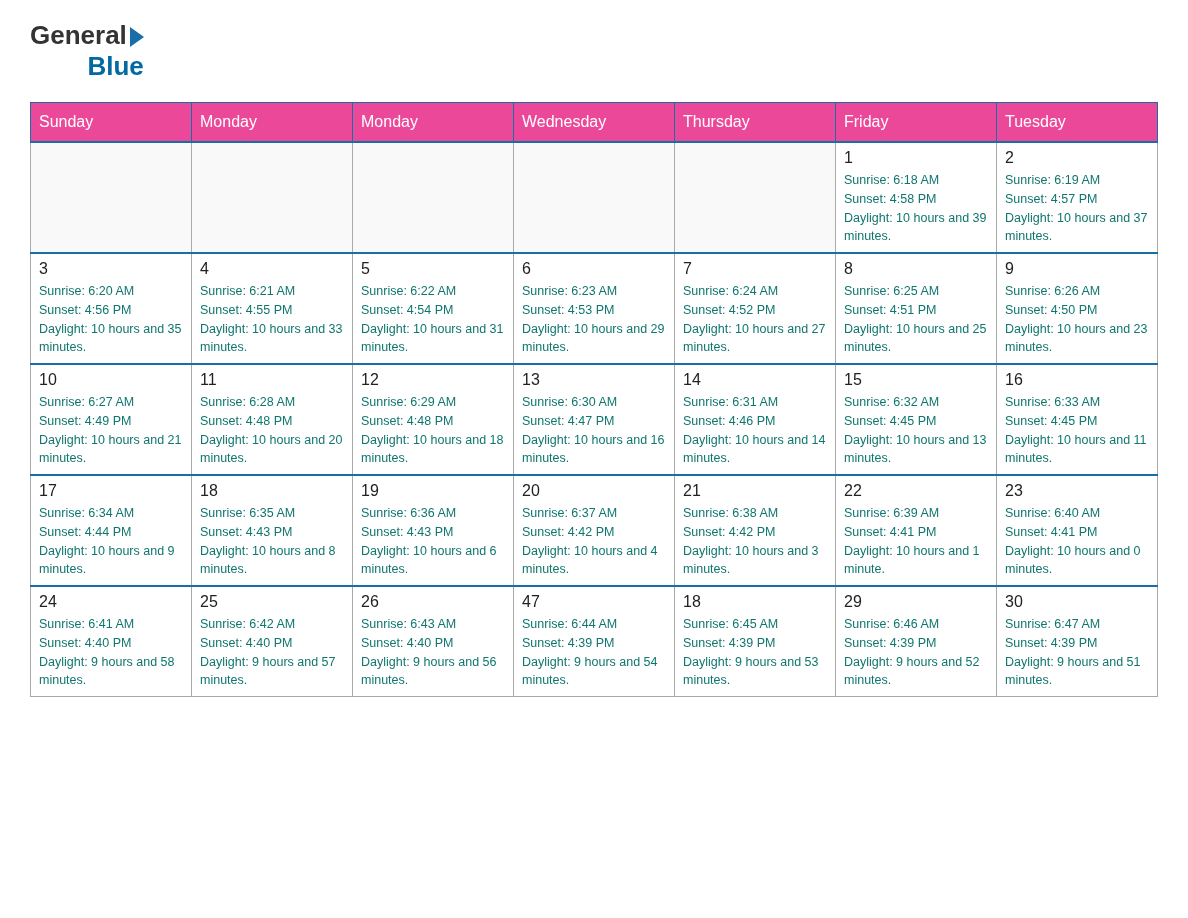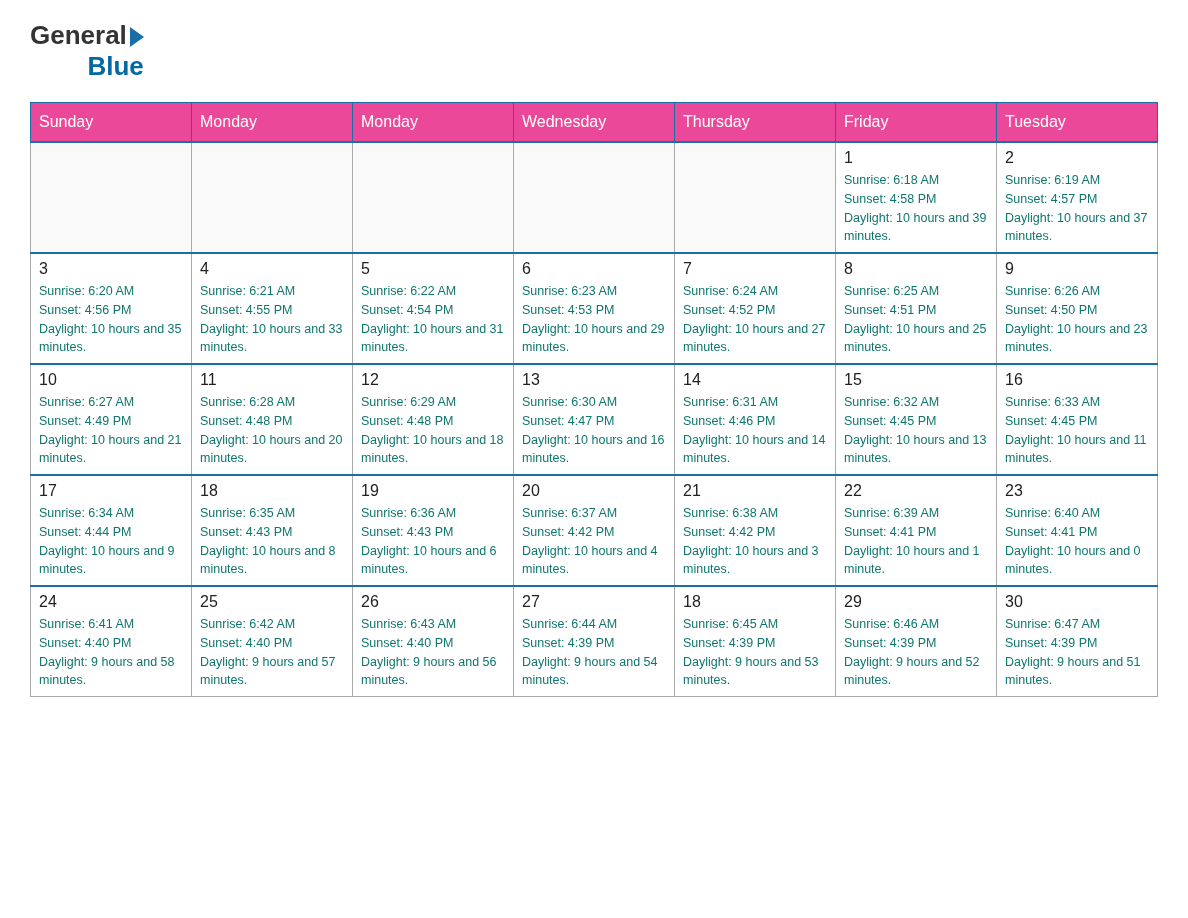--- a/index.html
+++ b/index.html
@@ -237,21 +237,21 @@
         </td>
         <td>
           <div class="day-number">25</div>
           <div class="day-info">Sunrise: 6:42 AM<br>Sunset: 4:40 PM<br>Daylight: 9 hours and 57 minutes.</div>
         </td>
         <td>
           <div class="day-number">26</div>
           <div class="day-info">Sunrise: 6:43 AM<br>Sunset: 4:40 PM<br>Daylight: 9 hours and 56 minutes.</div>
         </td>
         <td>
-          <div class="day-number">27</div>
+          <div class="day-number">47</div>
           <div class="day-info">Sunrise: 6:44 AM<br>Sunset: 4:39 PM<br>Daylight: 9 hours and 54 minutes.</div>
         </td>
         <td>
           <div class="day-number">18</div>
           <div class="day-info">Sunrise: 6:45 AM<br>Sunset: 4:39 PM<br>Daylight: 9 hours and 53 minutes.</div>
         </td>
         <td>
           <div class="day-number">29</div>
           <div class="day-info">Sunrise: 6:46 AM<br>Sunset: 4:39 PM<br>Daylight: 9 hours and 52 minutes.</div>
         </td>

